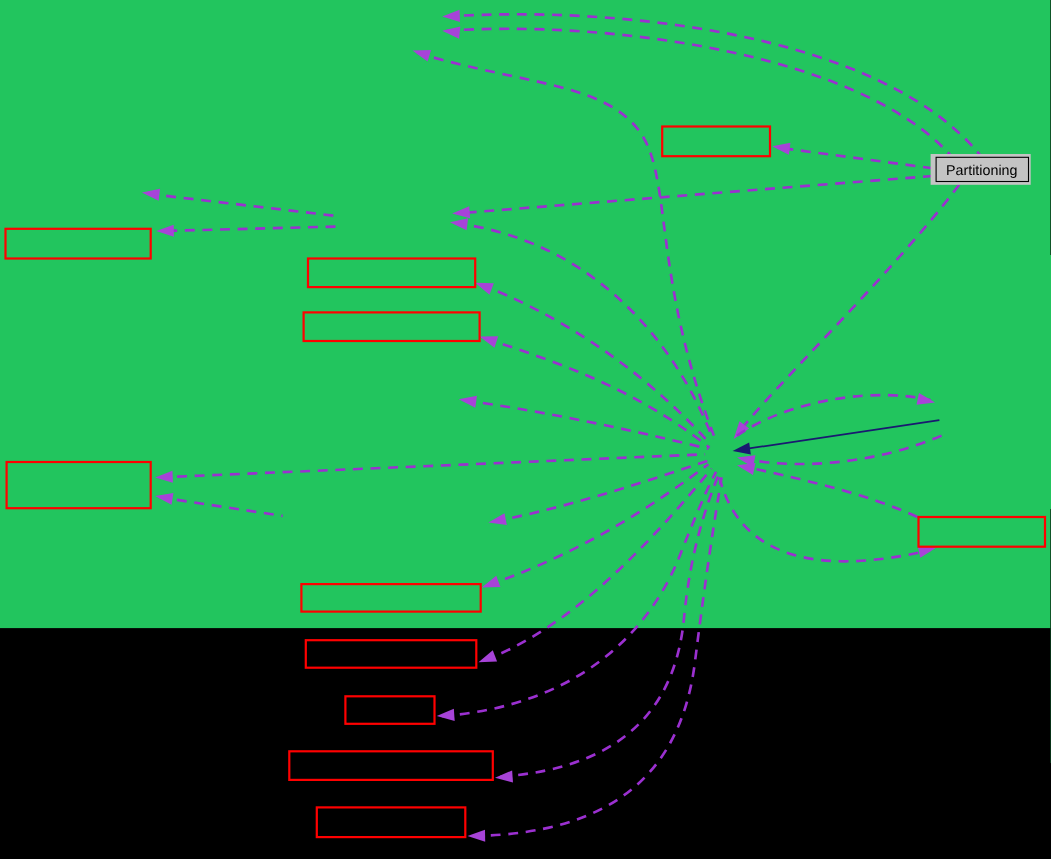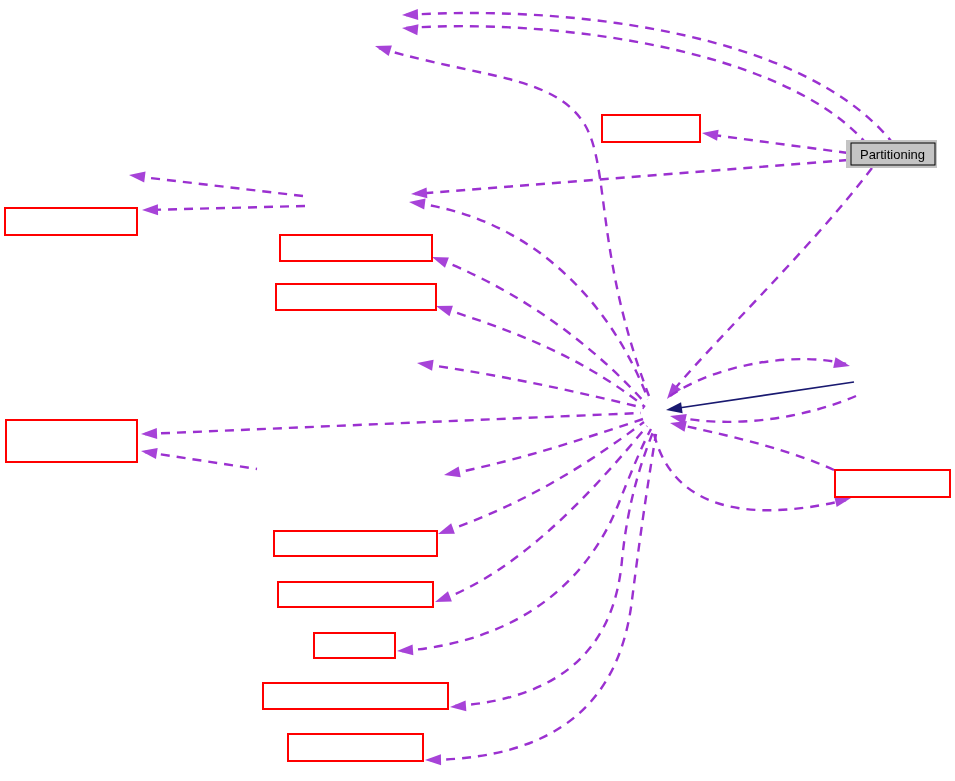--- a/index.html
+++ b/index.html
@@ -7,22 +7,22 @@
     padding: 0;
     background: #000000;
     width: 955px;
     height: 781px;
     overflow: hidden;
     font-family: "Liberation Sans", sans-serif;
   }
   .stage {
     position: relative;
     width: 955px;
-    height: 781px;
-    background: #ffffff;
+    height: 571px;
+    background: #22c55e;
   }
   #graph-svg {
     position: absolute;
     left: 0;
     top: 0;
   }
   #graph-svg text {
     font-family: "Liberation Sans", sans-serif;
     font-size: 13px;
   }

